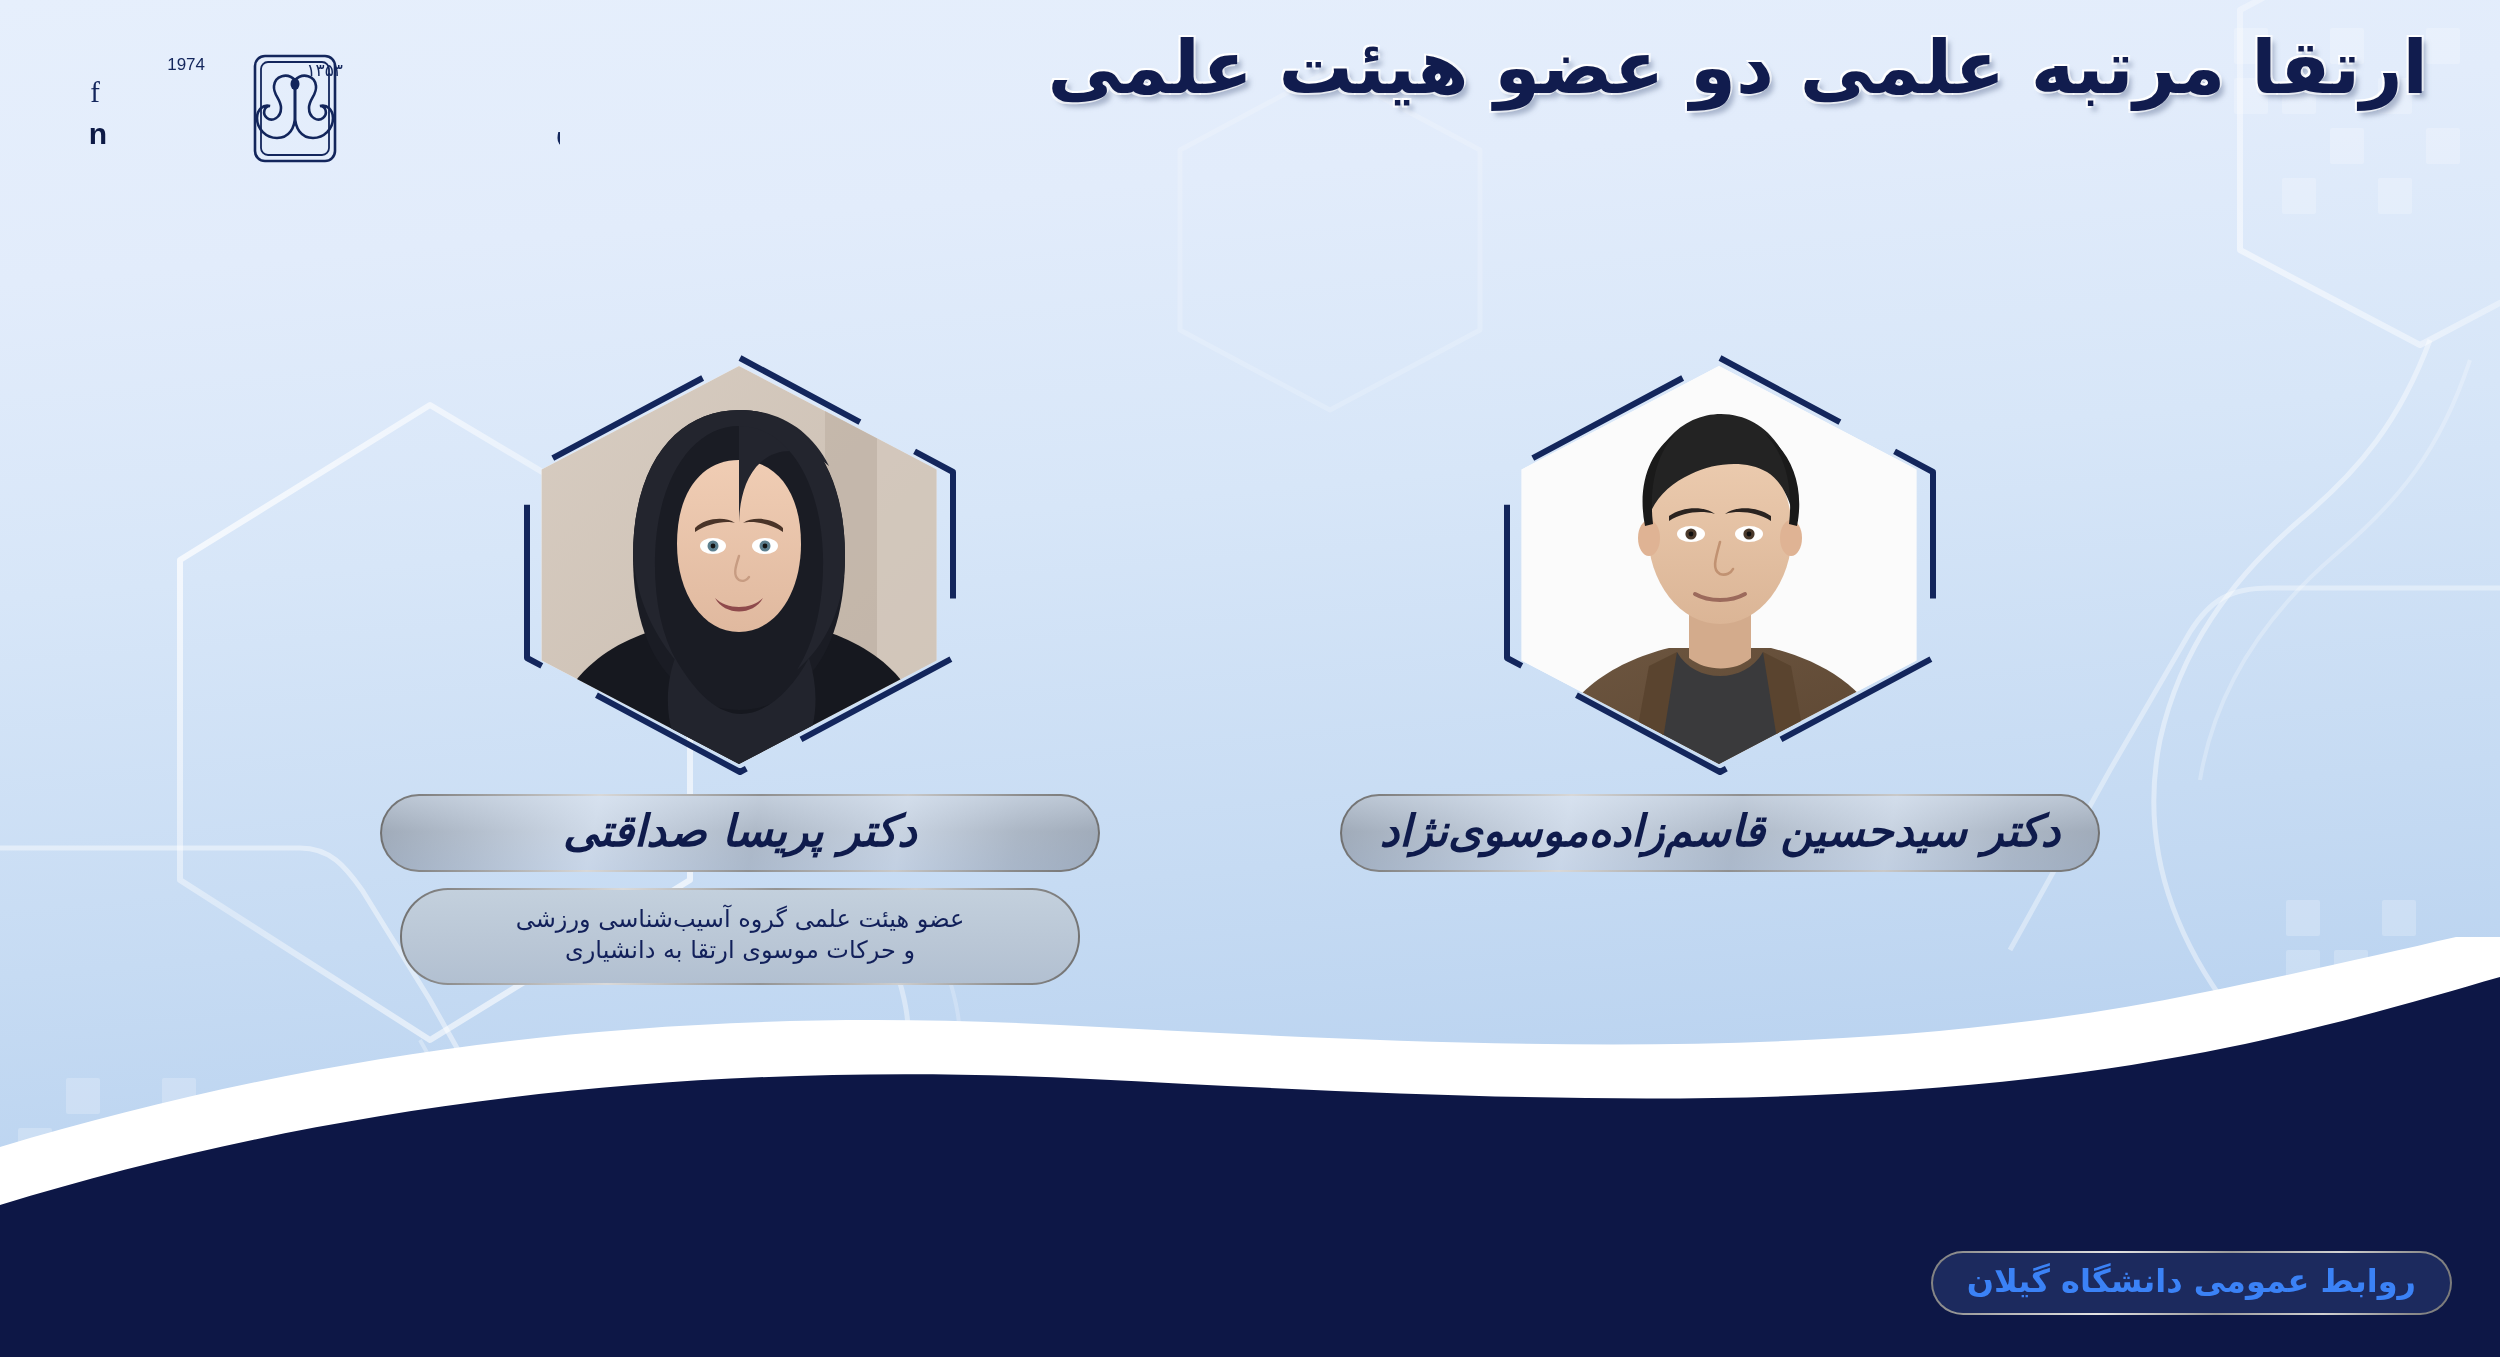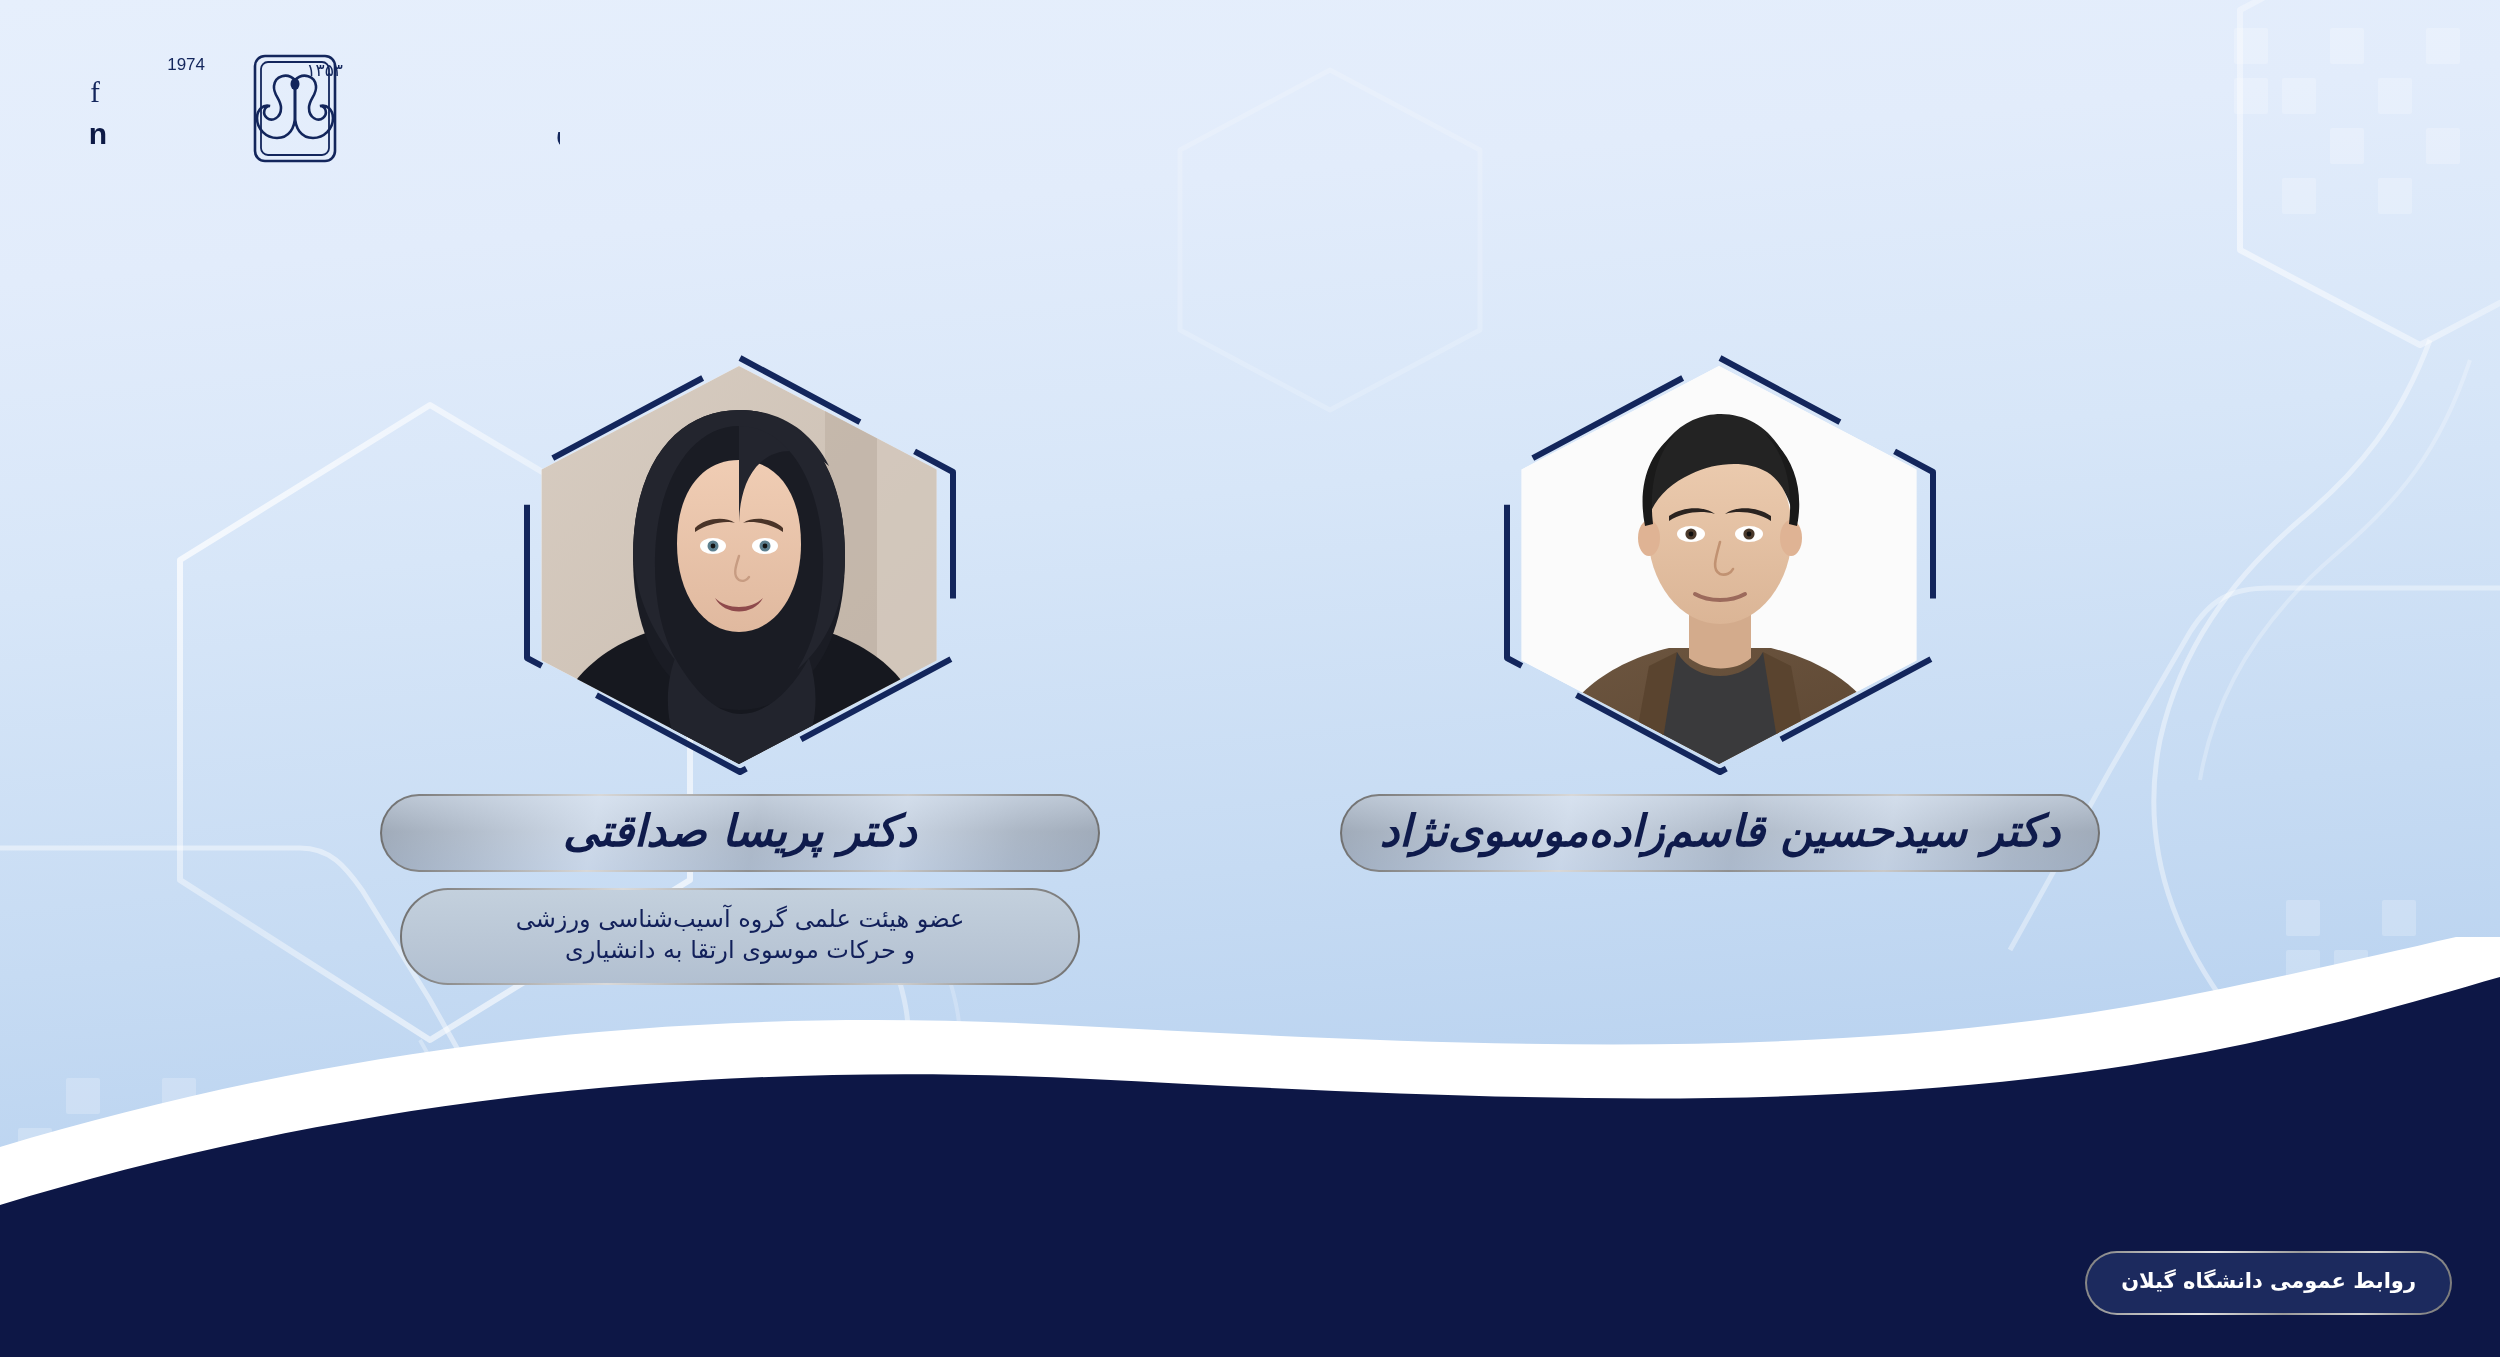--- a/index.html
+++ b/index.html
@@ -158,23 +158,23 @@
   #badge-url .badge-text {
     direction: ltr;
     font-size: 31px;
     font-weight: 700;
     color: #ffffff;
     letter-spacing: 0.2px;
   }
   #badge-pr { right: 48px; bottom: 42px; }
   #badge-pr .badge-text {
     direction: rtl;
-    font-size: 21px;
+    font-size: 32px;
     font-weight: 700;
-    color: #ffffff;
+    color: #3b82f6;
     padding-bottom: 4px;
     white-space: nowrap;
   }
 </style>
 </head>
 <body>
 
 <div id="poster">
 
   <div class="bg-layer">
@@ -305,20 +305,21 @@
       </g>
       <ellipse cx="205" cy="48" rx="4.5" ry="6" fill="#13265c"></ellipse>
 
       <g fill="#13265c" font-family="'DejaVu Sans', sans-serif">
         <text x="253" y="40" font-size="17" direction="rtl">۱۳۵۳</text>
         <text x="465" y="105" font-size="40" font-weight="700" text-anchor="end" direction="rtl">دانشگاه گیلان</text>
       </g>
     </svg>
   </div>
 
+  <div class="poster-title">ارتقا مرتبه علمی دو عضو هیئت علمی</div>
 
   <div class="people">
 
     <div class="person" id="person-left">
       <div class="photo-frame">
         <div class="photo-hex">
           <svg class="photo-art" viewBox="0 0 420 398" xmlns="http://www.w3.org/2000/svg">
             <defs>
               <linearGradient id="bgL" x1="0" y1="0" x2="1" y2="1">
                 <stop offset="0%" stop-color="#d8cdc2"></stop>

